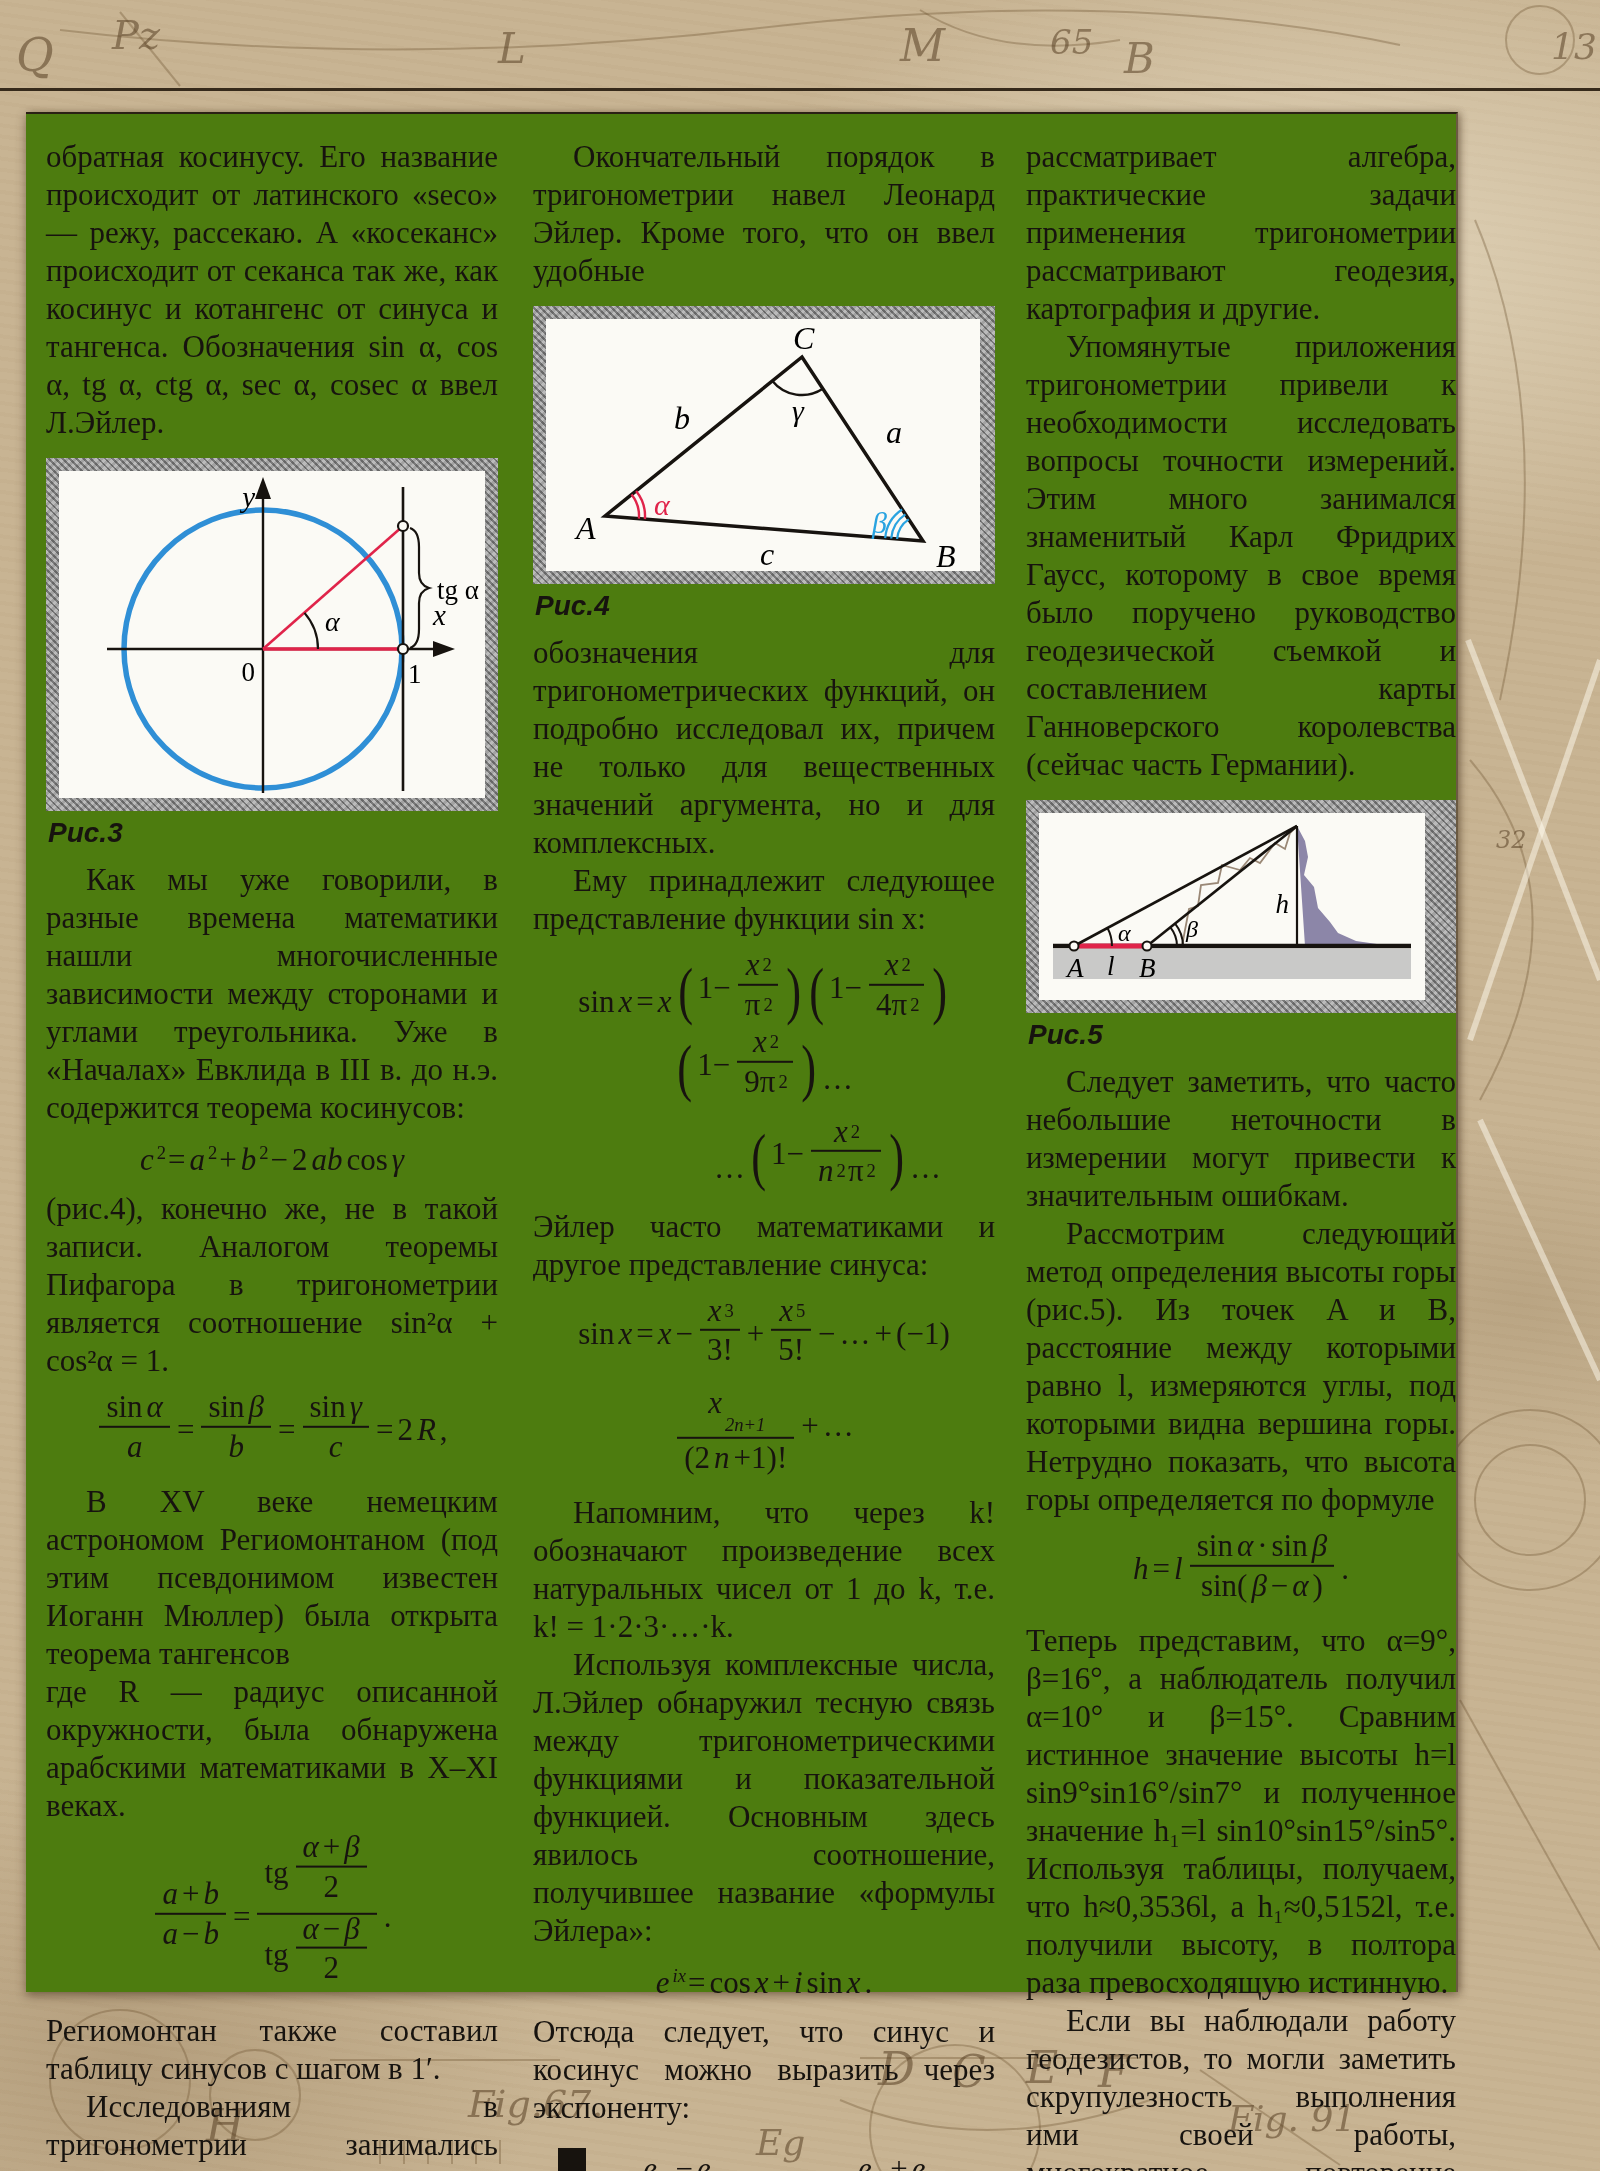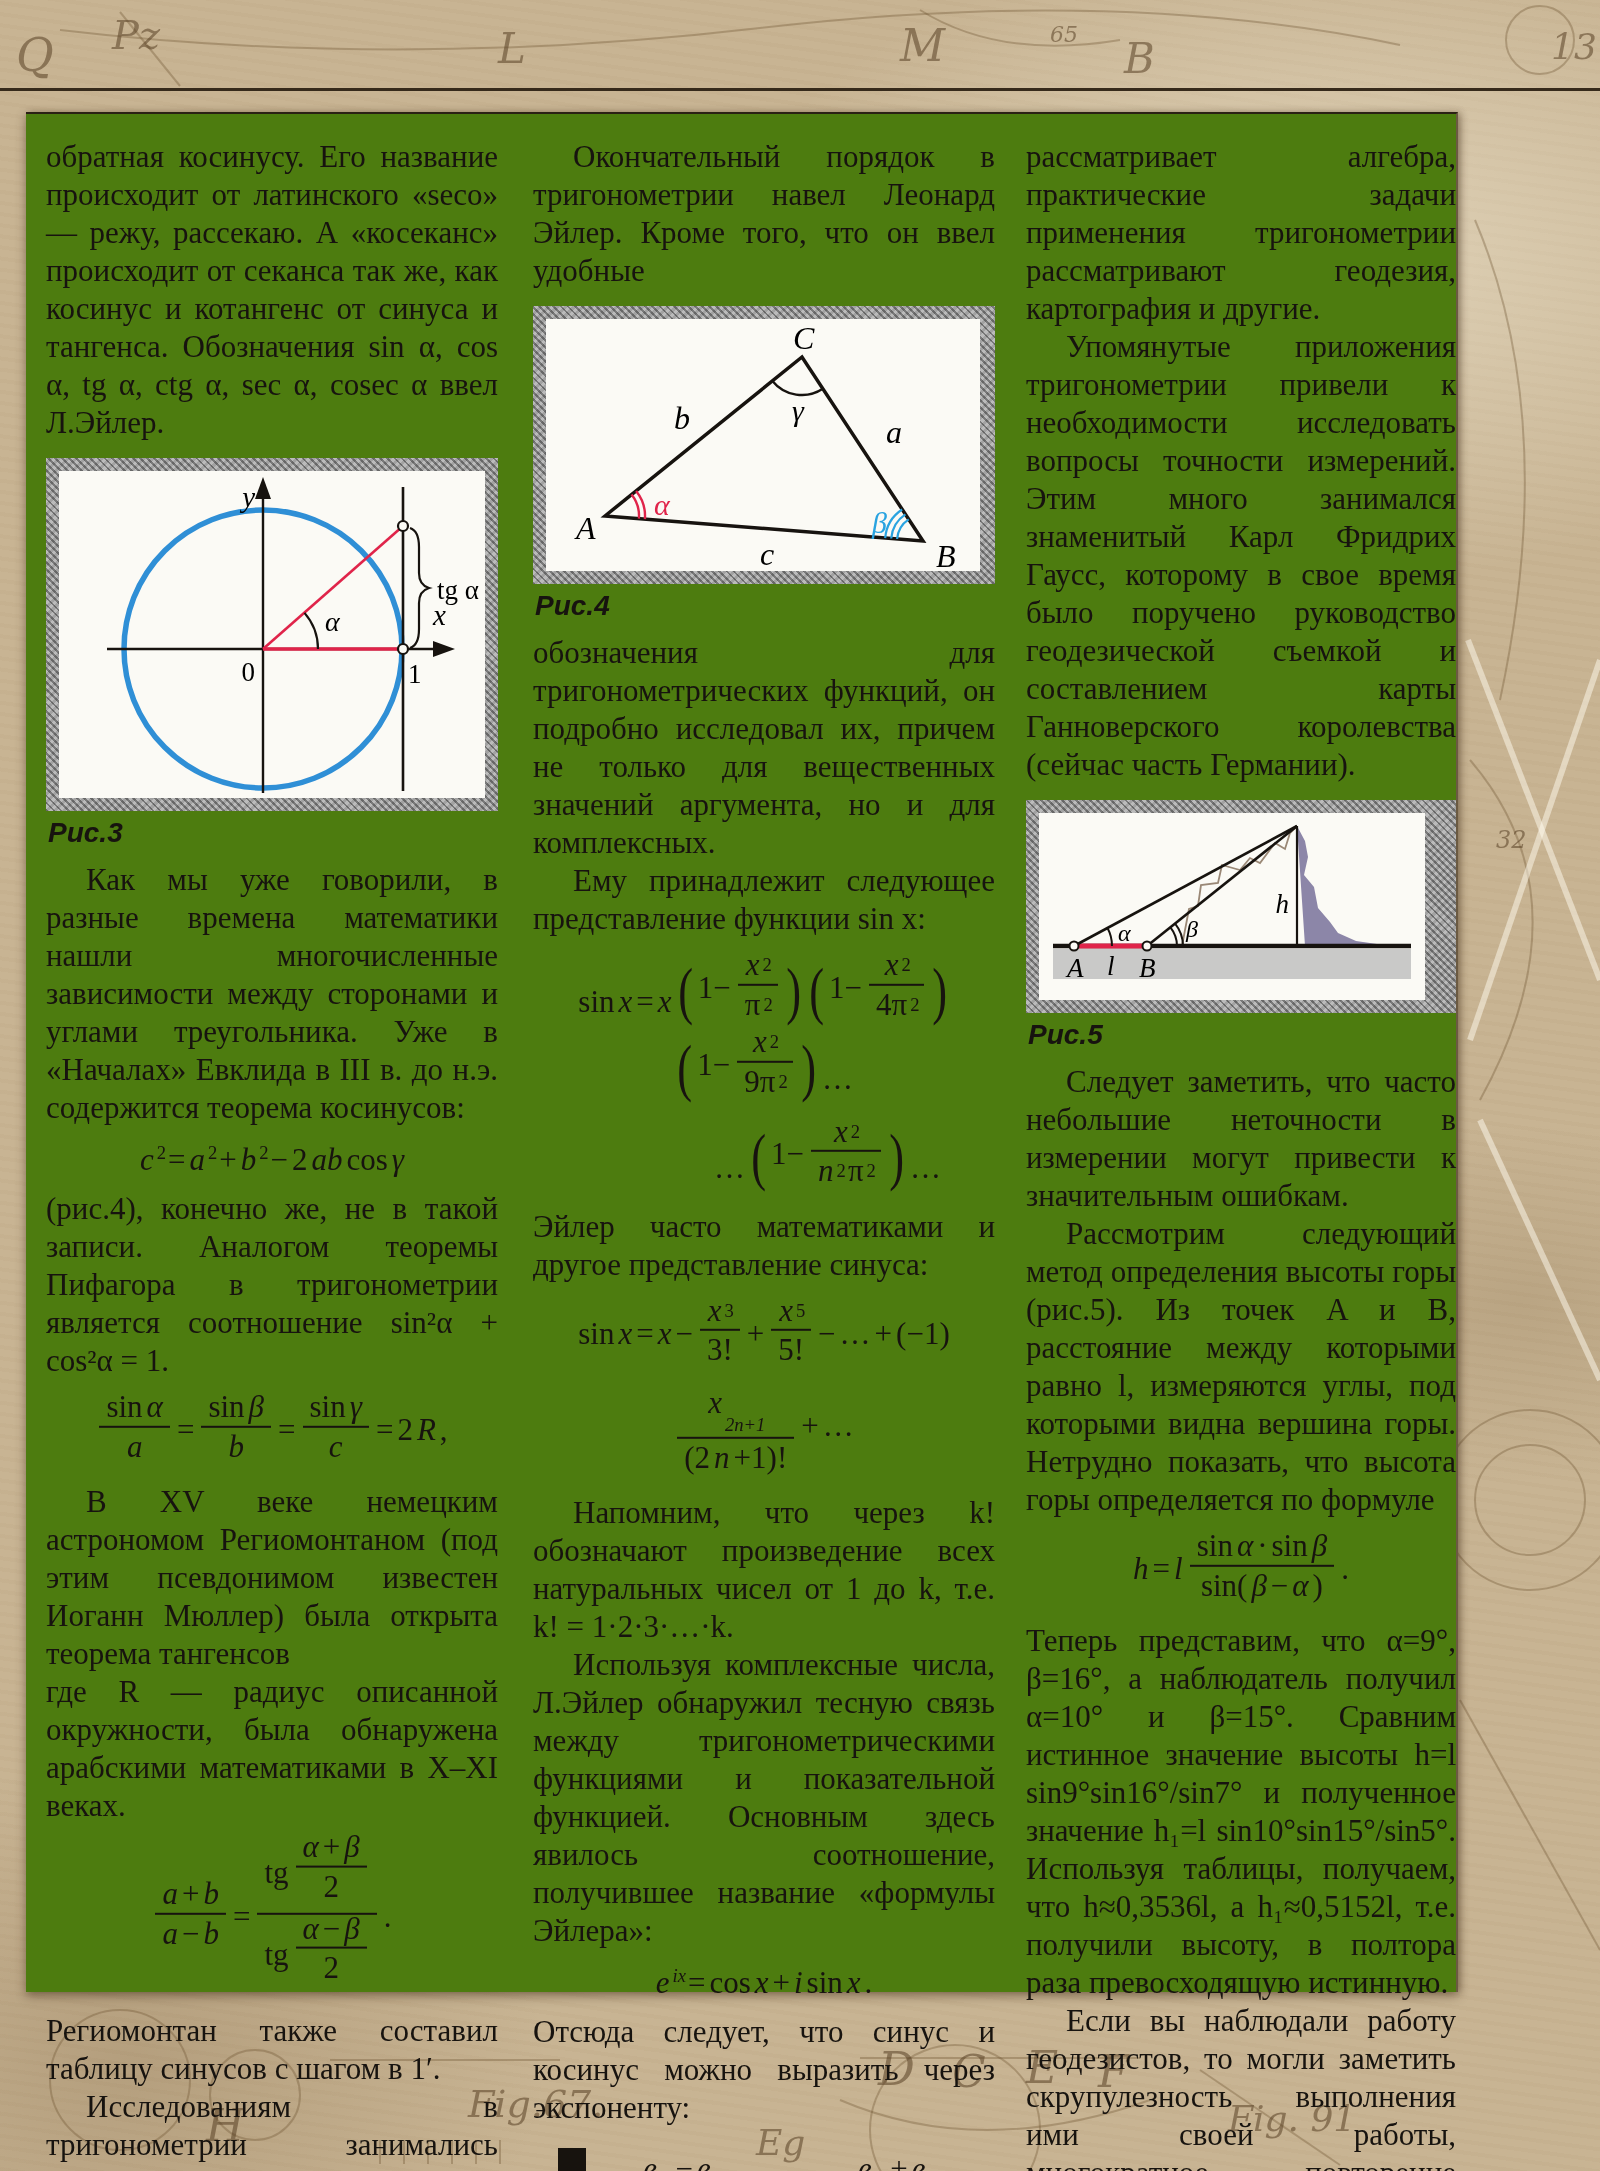--- a/index.html
+++ b/index.html
@@ -98,21 +98,21 @@
     <path d="M1600,660 L1470,1040"></path>
     <path d="M1480,1120 L1600,1380"></path>
   </g>
 </svg>
 <div class="topline"></div>
 
 <span class="deco" style="left:16px;top:28px;font-size:46px;">Q</span>
 <span class="deco" style="left:112px;top:12px;font-size:40px;">Pz</span>
 <span class="deco" style="left:498px;top:24px;font-size:42px;">L</span>
 <span class="deco" style="left:900px;top:20px;font-size:44px;">M</span>
-<span class="deco" style="left:1050px;top:22px;font-size:22px;">65</span>
+<span class="deco" style="left:1050px;top:22px;font-size:34px;">65</span>
 <span class="deco" style="left:1124px;top:34px;font-size:42px;">B</span>
 <span class="deco" style="left:1542px;top:26px;font-size:36px;margin-left:9px;">13</span>
 <span class="deco" style="left:206px;top:2100px;font-size:44px;">H</span>
 <span class="deco" style="left:468px;top:2082px;font-size:38px;">Fig.67.</span>
 <span class="deco" style="left:878px;top:2042px;font-size:46px;">D</span>
 <span class="deco" style="left:952px;top:2046px;font-size:44px;">C</span>
 <span class="deco" style="left:1026px;top:2042px;font-size:44px;">E</span>
 <span class="deco" style="left:1098px;top:2046px;font-size:44px;">F</span>
 <span class="deco" style="left:756px;top:2122px;font-size:36px;text-align:center;">Eg</span>
 <span class="deco" style="left:1228px;top:2098px;font-size:36px;">Fig. 91</span>

